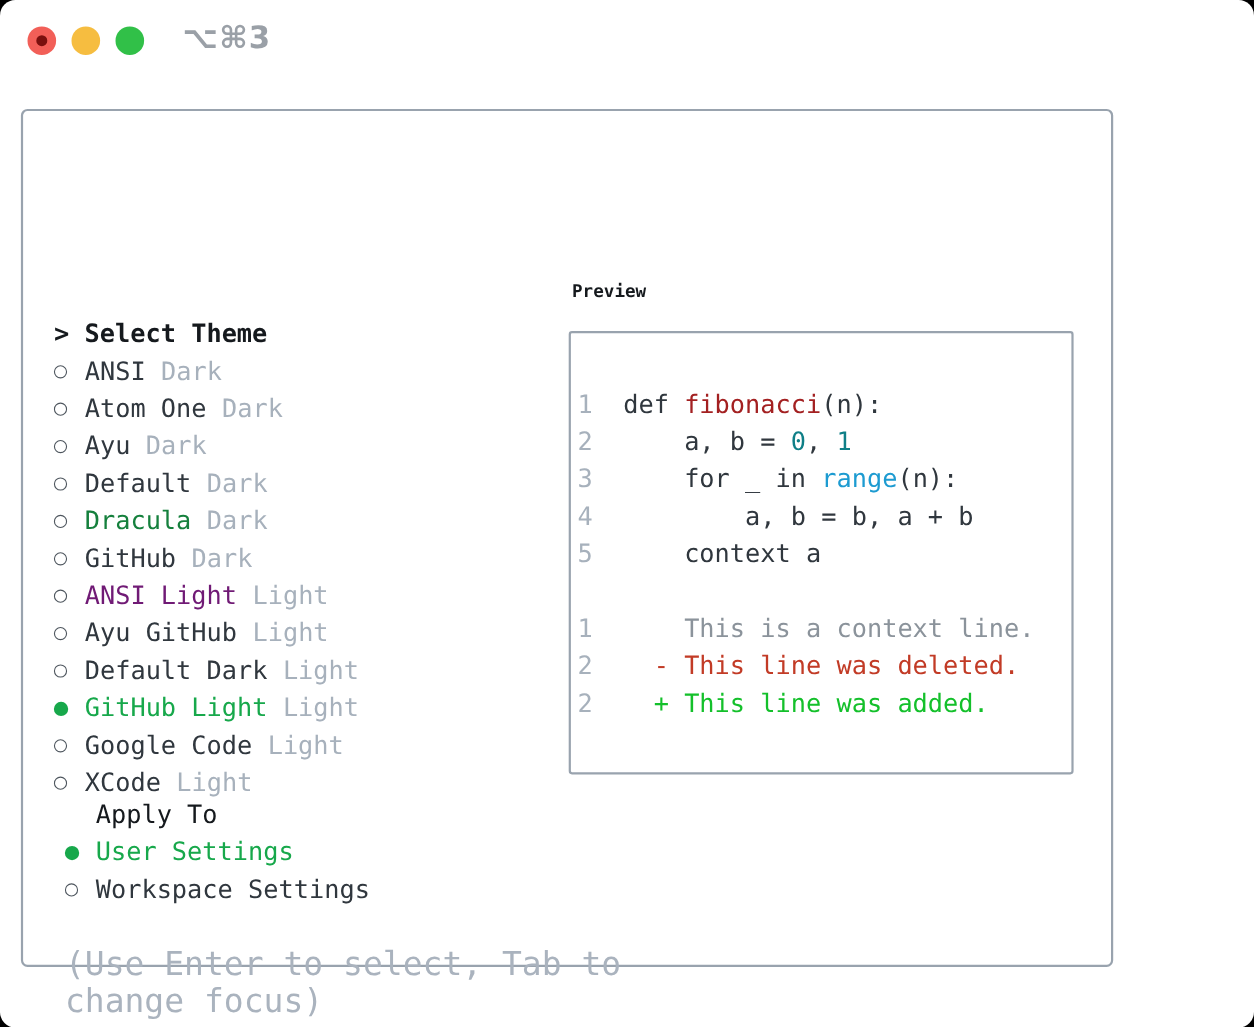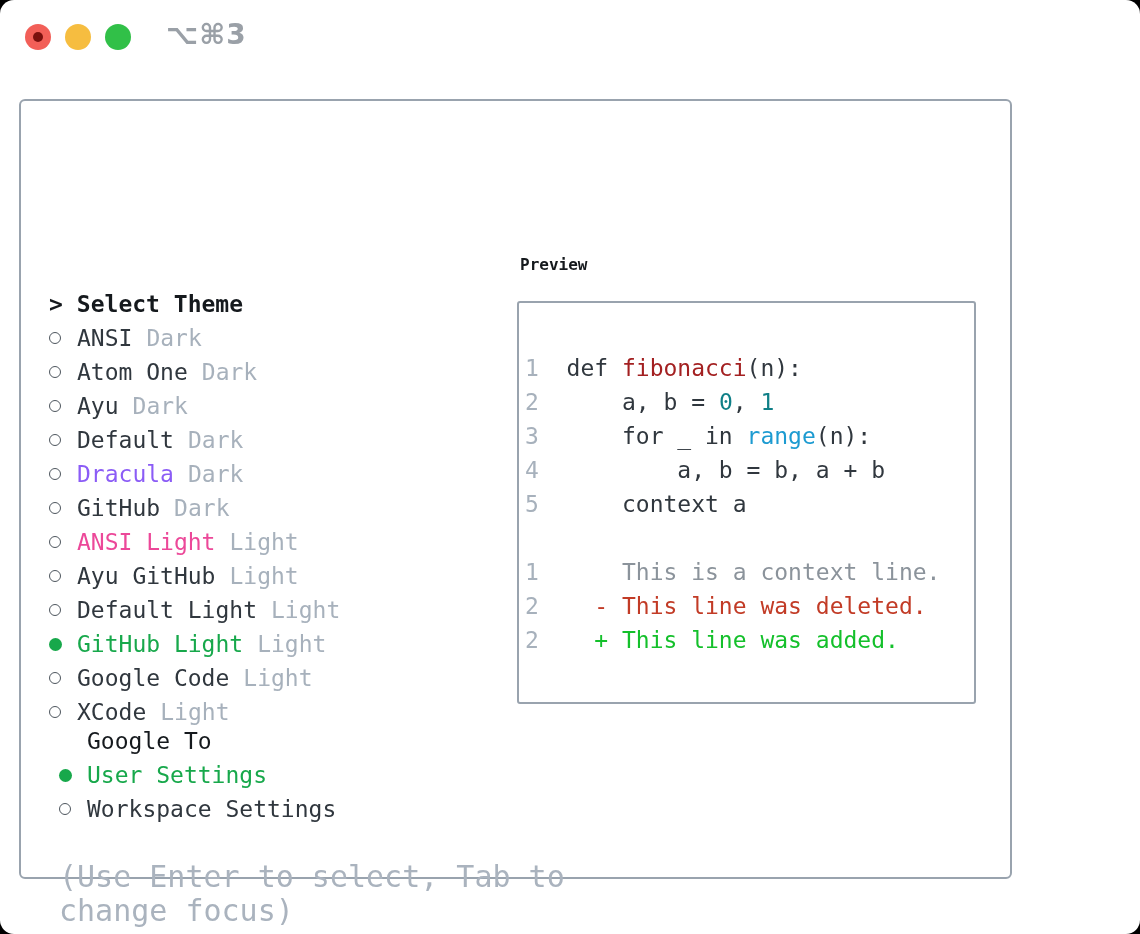--- a/index.html
+++ b/index.html
@@ -92,41 +92,41 @@
             <span class="name" style="color: rgb(48, 55, 62);">Ayu</span>
             <span class="tag" style="color: rgb(167, 177, 188);">Dark</span>
           </div>
           <div class="row">
             <span class="radio"></span>
             <span class="name" style="color: rgb(48, 55, 62);">Default</span>
             <span class="tag" style="color: rgb(167, 177, 188);">Dark</span>
           </div>
           <div class="row">
             <span class="radio"></span>
-            <span class="name" style="color: #8b5cf6;">Dracula</span>
+            <span class="name" style="color: #15803d;">Dracula</span>
             <span class="tag" style="color: rgb(167, 177, 188);">Dark</span>
           </div>
           <div class="row">
             <span class="radio"></span>
             <span class="name" style="color: rgb(48, 55, 62);">GitHub</span>
             <span class="tag" style="color: rgb(167, 177, 188);">Dark</span>
           </div>
           <div class="row">
             <span class="radio"></span>
-            <span class="name" style="color: #ec4899;">ANSI Light</span>
+            <span class="name" style="color: #701a75;">ANSI Light</span>
             <span class="tag" style="color: rgb(167, 177, 188);">Light</span>
           </div>
           <div class="row">
             <span class="radio"></span>
             <span class="name" style="color: rgb(48, 55, 62);">Ayu GitHub</span>
             <span class="tag" style="color: rgb(167, 177, 188);">Light</span>
           </div>
           <div class="row">
             <span class="radio"></span>
-            <span class="name" style="color: rgb(48, 55, 62);">Default Light</span>
+            <span class="name" style="color: rgb(48, 55, 62);">Default Dark</span>
             <span class="tag" style="color: rgb(167, 177, 188);">Light</span>
           </div>
           <div class="row">
             <span class="radio sel"></span>
             <span class="name" style="color: rgb(23, 168, 75);">GitHub Light</span>
             <span class="tag" style="color: rgb(167, 177, 188);">Light</span>
           </div>
           <div class="row">
             <span class="radio"></span>
             <span class="name" style="color: rgb(48, 55, 62);">Google Code</span>
@@ -134,21 +134,21 @@
           </div>
           <div class="row">
             <span class="radio"></span>
             <span class="name" style="color: rgb(48, 55, 62);">XCode</span>
             <span class="tag" style="color: rgb(167, 177, 188);">Light</span>
           </div>
         </div>
     </div>
 
     <div class="apply">
-      <div class="apply-title">Google To</div>
+      <div class="apply-title">Apply To</div>
       <div id="apply-list">
           <div class="row">
             <span class="radio sel"></span>
             <span class="name" style="color: rgb(23, 168, 75);">User Settings</span>
           </div>
           <div class="row">
             <span class="radio"></span>
             <span class="name" style="color: rgb(48, 55, 62);">Workspace Settings</span>
           </div>
         </div>

